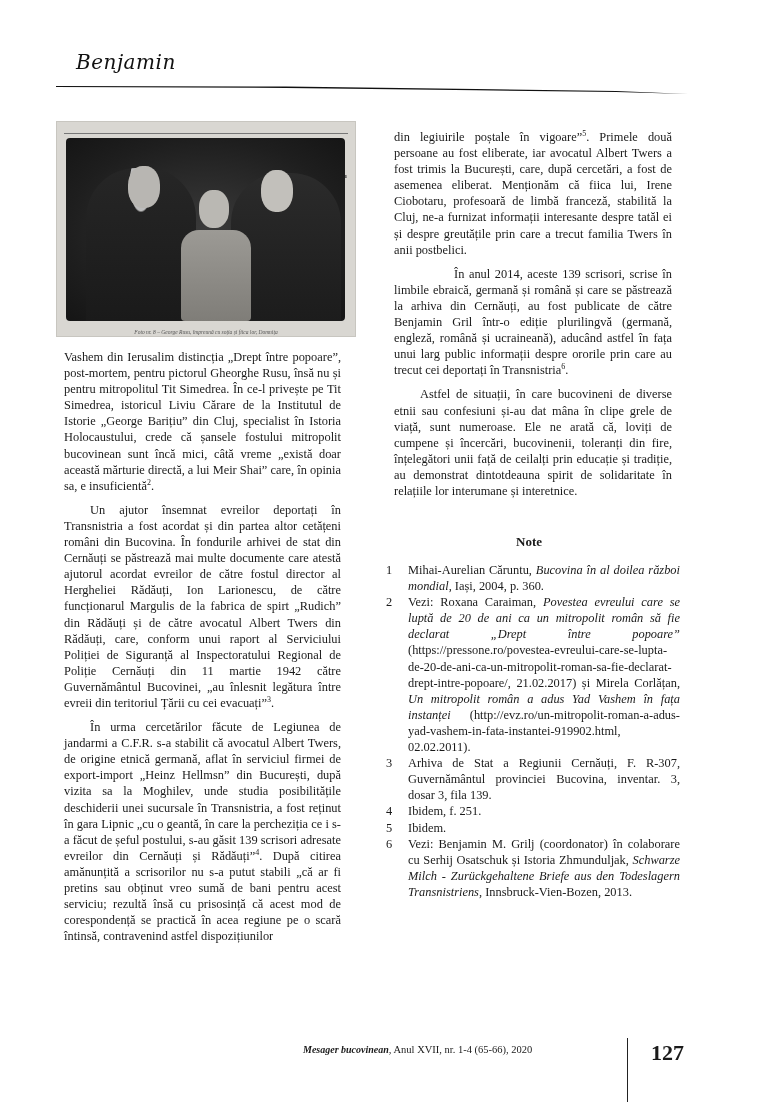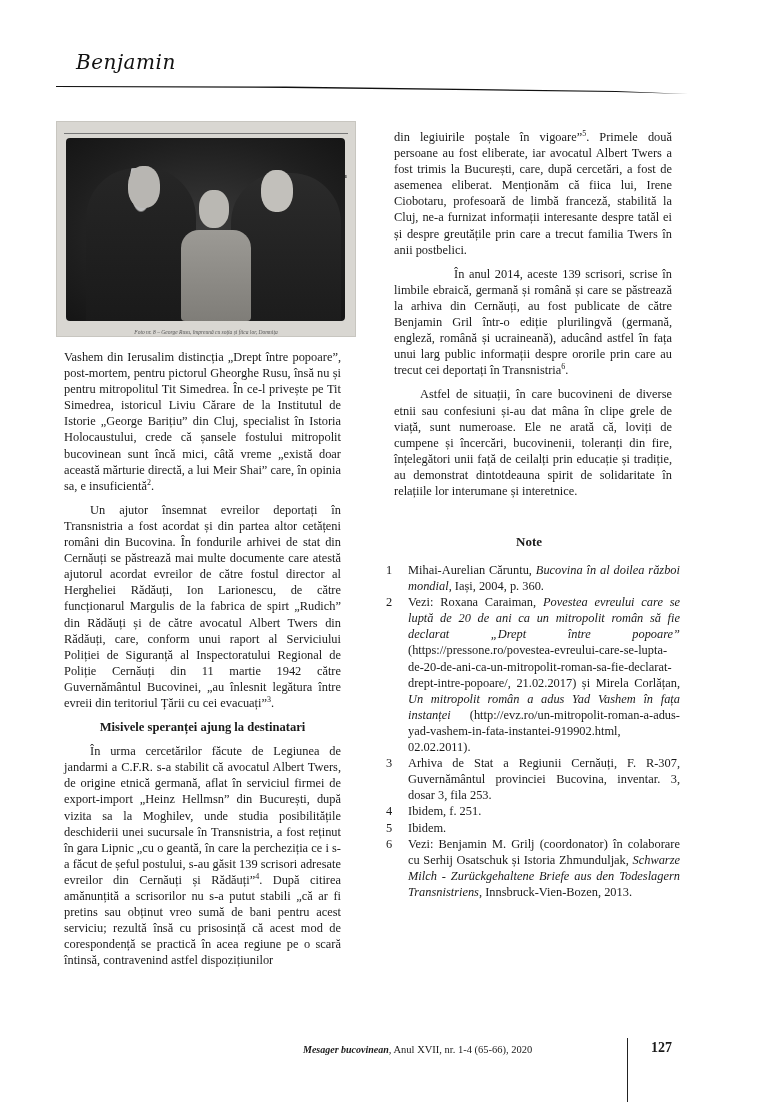--- a/index.html
+++ b/index.html
@@ -24,21 +24,21 @@
   .indent2 { text-indent:60px; }
   .heading { font-weight:bold; text-align:center; margin:7px 0 6px 0 !important; font-size:12.6px; }
   .note-title { position:absolute; left:516px; top:526px; font-weight:bold; font-size:13px;margin-top:8px; }
   .notes { position:absolute; left:386px; top:562px; width:294px; font-size:12.4px; line-height:16.1px; }
   .note { display:flex; }
   .note .num { width:22px; flex:none; }
   .note .txt { flex:1; text-align:justify; }
   .footer-text { position:absolute; left:303px; top:1044px; font-size:10.5px; }
   .footer-brand { font-family:Liberation Serif, serif; font-weight:bold; font-style:italic; font-size:10px; }
   .footer-rule { position:absolute; left:627px; top:1038px; width:1px; height:64px; background:#222; }
-  .page-num { position:absolute; left:651px; top:1040px; font-size:14px; font-weight:bold; }
+  .page-num { position:absolute; left:651px; top:1040px; font-size:22px; font-weight:bold; }
   i { font-style:italic; }
   sup { font-size:8px; line-height:0; }
 </style>
 </head>
 <body>
 
 <div class="header-title">Benjamin</div>
 <svg class="header-rule" viewBox="0 0 632 12" preserveAspectRatio="none">
   <path d="M0,3 L230,3.5 L420,6 L560,8 L632,11 L560,9 L420,7.3 L230,5 L0,4 Z" fill="#111"></path>
 </svg>
@@ -56,21 +56,20 @@
 
     <div class="fig" style="left:115px;top:92px;width:70px;height:91px;background:linear-gradient(#9c9a95,#7f7d78);border-radius:18px 18px 4px 4px;"></div>
     <div class="fig" style="left:133px;top:52px;width:30px;height:38px;background:#bab8b3;border-radius:45%;"></div>
   </div>
   <div class="caption">Foto nr. 8 – George Rusu, împreună cu soția și fiica lor, Domnița</div>
 </div>
 
 <div class="col" style="left:56px;top:341px;width:293px;">
   <p><span>Vashem din Ierusalim distincția „Drept între popoare”, post-mortem, pentru pictorul Gheorghe Rusu, însă nu și pentru mitropolitul Tit Simedrea. În ce-l privește pe Tit Simedrea, istoricul Liviu Cărare de la Institutul de Istorie „George Barițiu” din Cluj, specialist în Istoria Holocaustului, crede că șansele fostului mitropolit bucovinean sunt încă mici, câtă vreme „există doar această mărturie directă, a lui Meir Shai” care, în opinia sa, e insuficientă</span><sup>2</sup><span>.</span></p>
   <p class="indent"><span>Un ajutor însemnat evreilor deportați în Transnistria a fost acordat și din partea altor cetățeni români din Bucovina. În fondurile arhivei de stat din Cernăuți se păstrează mai multe documente care atestă ajutorul acordat evreilor de către fostul director al Hergheliei Rădăuți, Ion Larionescu, de către funcționarul Margulis de la fabrica de spirt „Rudich” din Rădăuți și de către avocatul Albert Twers din Rădăuți, care, conform unui raport al Serviciului Poliției de Siguranță al Inspectoratului Regional de Poliție Cernăuți din 11 martie 1942 către Guvernământul Bucovinei, „au înlesnit legătura între evreii din teritoriul Țării cu cei evacuați”</span><sup>3</sup><span>.</span></p>
-  <p class="heading">Misivele speranței ajung la destinatari</p>
   <p class="indent"><span>În urma cercetărilor făcute de Legiunea de jandarmi a C.F.R. s-a stabilit că avocatul Albert Twers, de origine etnică germană, aflat în serviciul firmei de export-import „Heinz Hellmsn” din București, după vizita sa la Moghilev, unde studia posibilitățile deschiderii unei sucursale în Transnistria, a fost reținut în gara Lipnic „cu o geantă, în care la percheziția ce i s-a făcut de șeful postului, s-au găsit 139 scrisori adresate evreilor din Cernăuți și Rădăuți”</span><sup>4</sup><span>. După citirea amănunțită a scrisorilor nu s-a putut stabili „că ar fi pretins sau obținut vreo sumă de bani pentru acest serviciu; rezultă însă cu prisosință că acest mod de corespondență se practică în acea regiune pe o scară întinsă, contravenind astfel dispozițiunilor</span></p>
 </div>
 
 <div class="col" style="left:386px;top:121px;width:294px;">
   <p><span>din legiuirile poștale în vigoare”</span><sup>5</sup><span>. Primele două persoane au fost eliberate, iar avocatul Albert Twers a fost trimis la București, care, după cercetări, a fost de asemenea eliberat. Menționăm că fiica lui, Irene Ciobotaru, profesoară de limbă franceză, stabilită la Cluj, ne-a furnizat informații interesante despre tatăl ei și despre greutățile prin care a trecut familia Twers în anii postbelici.</span></p>
   <p class="indent2"><span>În anul 2014, aceste 139 scrisori, scrise în limbile ebraică, germană și română și care se păstrează la arhiva din Cernăuți, au fost publicate de către Benjamin Gril într-o ediție plurilingvă (germană, engleză, română și ucraineană), aducând astfel în fața unui larg public informații despre ororile prin care au trecut cei deportați în Transnistria</span><sup>6</sup><span>.</span></p>
   <p class="indent"><span>Astfel de situații, în care bucovineni de diverse etnii sau confesiuni și-au dat mâna în clipe grele de viață, sunt numeroase. Ele ne arată că, loviți de cumpene și încercări, bucovinenii, toleranți din fire, înțelegători unii față de ceilalți prin educație și tradiție, au demonstrat dintotdeauna spirit de solidaritate în relațiile lor interumane și interetnice.</span></p>
 </div>
 
 <div class="note-title">Note</div>
@@ -78,21 +77,21 @@
   <div class="note">
       <span class="num">1</span>
       <span class="txt"><span>Mihai-Aurelian Căruntu, </span><i>Bucovina în al doilea război mondial</i><span>, Iași, 2004, p. 360.</span></span>
     </div>
   <div class="note">
       <span class="num">2</span>
       <span class="txt"><span>Vezi: Roxana Caraiman, </span><i>Povestea evreului care se luptă de 20 de ani ca un mitropolit român să fie declarat „Drept între popoare”</i><span> (https://pressone.ro/povestea-evreului-care-se-lupta-de-20-de-ani-ca-un-mitropolit-roman-sa-fie-declarat-drept-intre-popoare/, 21.02.2017) și Mirela Corlățan, </span><i>Un mitropolit român a adus Yad Vashem în fața instanței</i><span> (http://evz.ro/un-mitropolit-roman-a-adus-yad-vashem-in-fata-instantei-919902.html, 02.02.2011).</span></span>
     </div>
   <div class="note">
       <span class="num">3</span>
-      <span class="txt"><span>Arhiva de Stat a Regiunii Cernăuți, F. R-307, Guvernământul provinciei Bucovina, inventar. 3, dosar 3, fila 253.</span></span>
+      <span class="txt"><span>Arhiva de Stat a Regiunii Cernăuți, F. R-307, Guvernământul provinciei Bucovina, inventar. 3, dosar 3, fila 139.</span></span>
     </div>
   <div class="note">
       <span class="num">4</span>
       <span class="txt"><span>Ibidem, f. 251.</span></span>
     </div>
   <div class="note">
       <span class="num">5</span>
       <span class="txt"><span>Ibidem.</span></span>
     </div>
   <div class="note">

